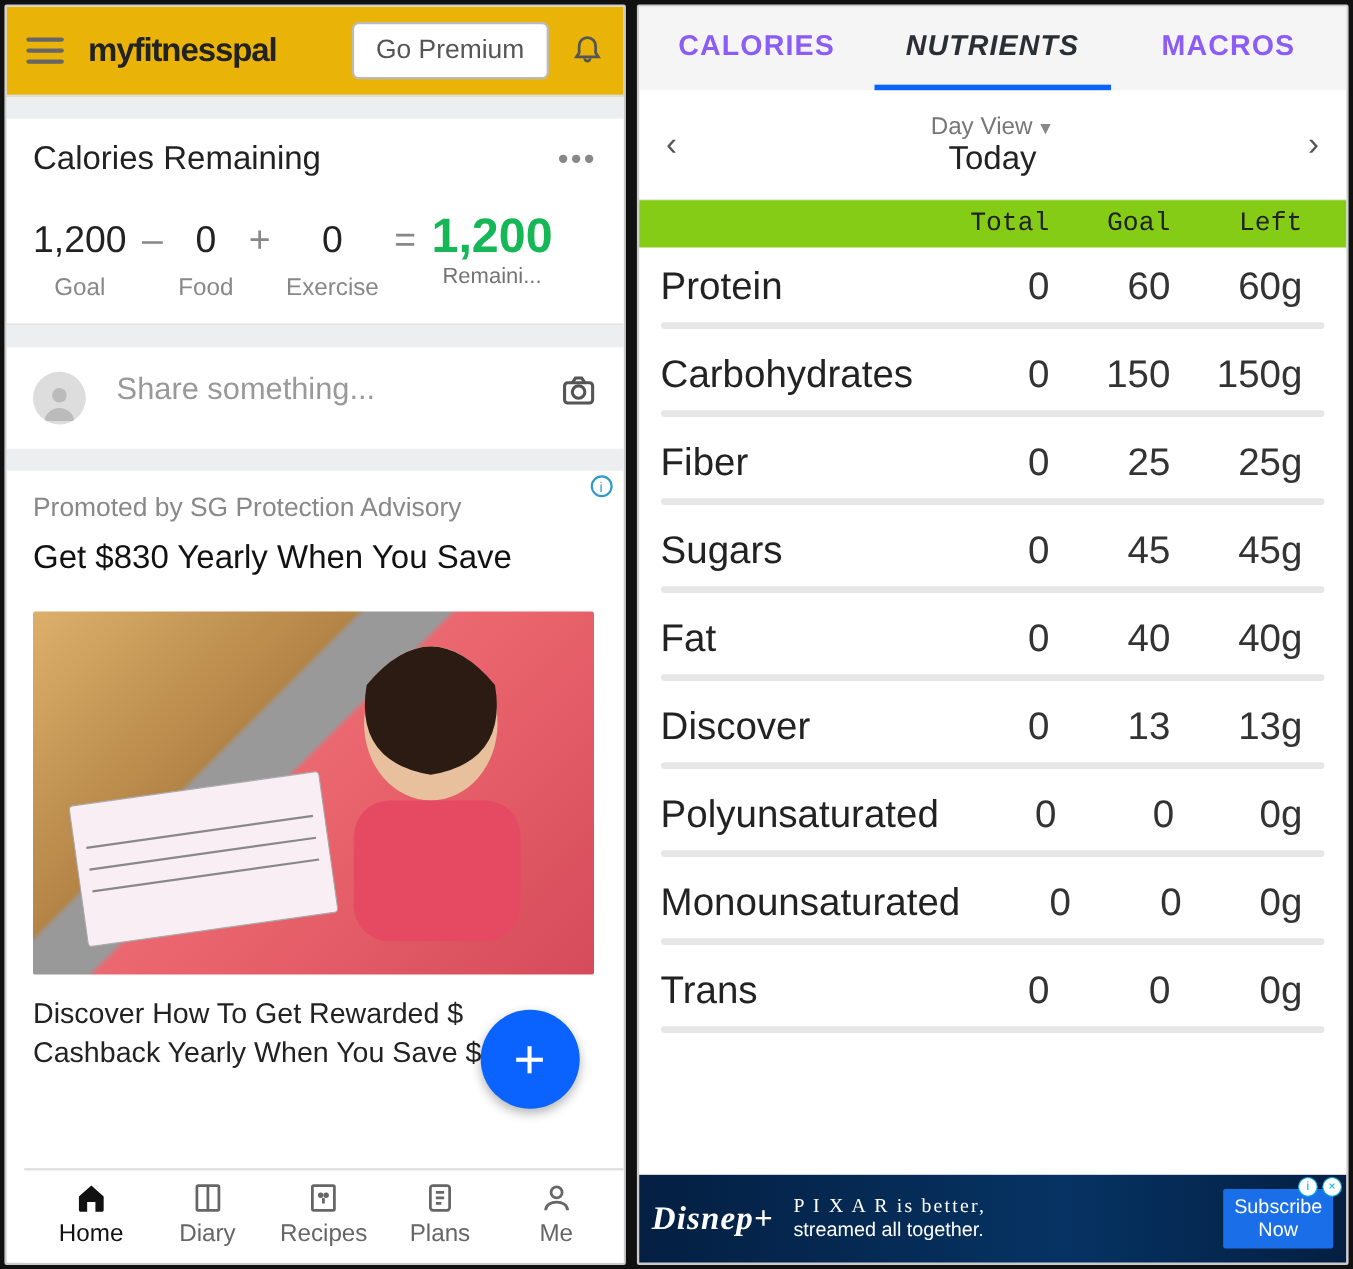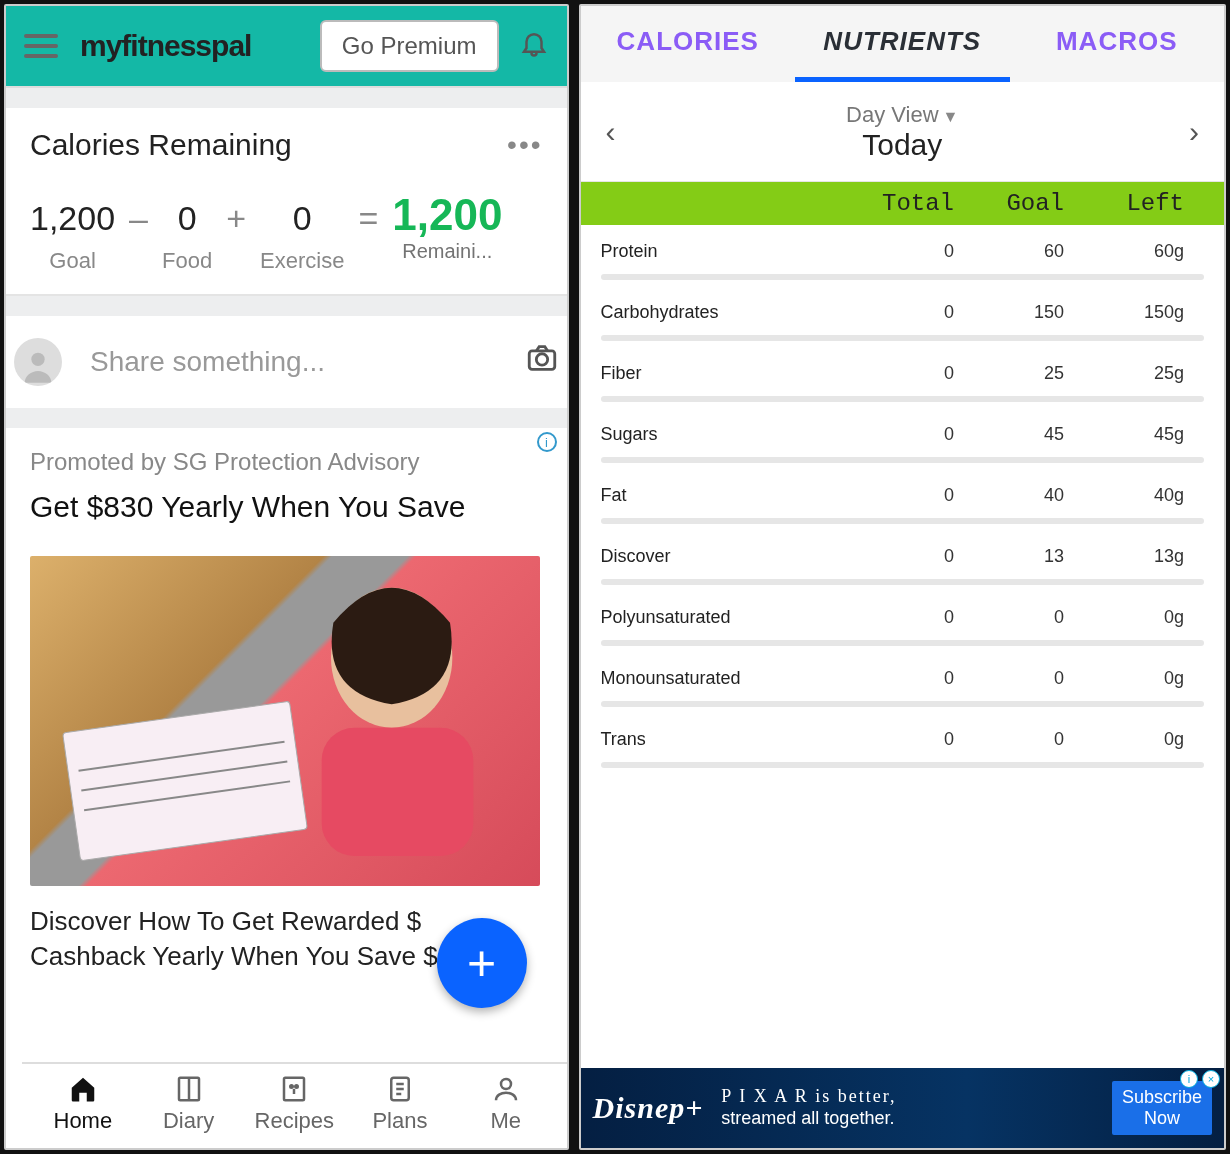--- a/index.html
+++ b/index.html
@@ -2,21 +2,21 @@
 <html><head>
 <meta charset="utf-8">
 <style>
   * { box-sizing: border-box; margin: 0; padding: 0; }
   body { background: #111; font-family: -apple-system, BlinkMacSystemFont, "Segoe UI", Arial, sans-serif; width: 1230px; height: 1154px; display: flex; gap: 10px; padding: 4px; }
   .phone { background: #fff; border: 2px solid #ccc; border-radius: 2px; overflow: hidden; position: relative; }
   .phone.left { width: 565px; height: 1146px; }
   .phone.right { width: 648px; height: 1146px; }
 
   
-  .left .header { display: flex; align-items: center; padding: 14px 18px; border-bottom: 2px solid #ddd; background:#14b8a6; }
+  .left .header { display: flex; align-items: center; padding: 14px 18px; border-bottom: 2px solid #ddd; background:#eab308; }
   .hamburger { width: 34px; height: 24px; display:flex; flex-direction:column; justify-content:space-between;}
   .hamburger span { height:4px; background:#666; border-radius:2px; }
   .app-title { font-weight:700; font-size: 30px; color:#222; letter-spacing:-1px; margin-left: 22px; }
   .premium-btn { border:2px solid #bbb; border-radius:6px; padding:10px 20px; font-size:24px; color:#555; background:#fff; margin-left:auto;}
   .bell { margin-left: 20px; font-size:28px; color:#555; }
 
   .spacer-grey { height: 20px; background:#edeeef; }
 
   .card { background:#fff; padding: 20px 24px; border-bottom:2px solid #e4e4e4; }
   .card-title-row { display:flex; align-items:center;gap:48px;}
@@ -24,21 +24,21 @@
   .more-dots { margin-left:auto; font-size:28px; color:#888; letter-spacing:2px; }
 
   .eq-row { display:flex; align-items:baseline; margin-top: 28px;}
   .eq-cell { text-align:center; }
   .eq-cell .val { font-size: 34px; color:#222; }
   .eq-cell .lab { font-size: 22px; color:#888; margin-top:10px;}
   .eq-op { font-size: 34px; color:#888; margin: 0 14px;}
   .eq-res { font-size: 44px; font-weight:800; color:#16b757; }
   .eq-res-lab { font-size: 20px; color:#737373; white-space:nowrap; overflow:hidden; text-overflow:ellipsis; max-width:110px;}
 
-  .share-row { display:flex; align-items:center; padding: 22px 8px; background:#fff;}
+  .share-row { display:flex; align-items:flex-start; padding: 22px 24px; background:#fff;}
   .avatar { width:48px; height:48px; border-radius:50%; background:#ddd; display:flex; align-items:flex-end; justify-content:center; overflow:hidden;}
   .avatar svg { width:40px; height:40px; fill:#bbb;}
   .share-text { margin-left: 28px; font-size: 28px; color:#999;}
   .camera { margin-left:auto; font-size:34px; color:#666; }
 
   .promo { padding: 20px 24px 0 24px; position:relative;}
   .promo-info { position:absolute; right:10px; top:4px; width:20px; height:20px; border:2px solid #39c; border-radius:50%; display:flex; align-items:center; justify-content:center; font-size:13px; color:#39c; font-family:sans-serif;}
   .promo-by { color:#888; font-size:24px; }
   .promo-title { font-size: 30px; color:#111; margin-top: 14px; margin-bottom: 32px;}
   .promo-img { width: 510px; height: 330px; background: linear-gradient(135deg,#dcb06b 0%, #b38446 35%, #999 36%, #999 45%, #ec6870 46%, #d64b5a 100%); position:relative; border-radius:2px;}
@@ -64,21 +64,21 @@
   .date-center { flex:1; text-align:center;}
   .date-view { font-size:22px; color:#777; }
   .date-day { font-size:30px; color:#222; }
   .chev { font-size:16px; color:#888; margin-left:4px;}
   .nut-head { display:flex; background:#84cc16; padding: 8px 20px 8px 0; font-size:24px; color:#222;font-family:Liberation Mono, monospace;}
   .nut-head .h1 { flex:1;}
   .nut-head .hc { width:110px; text-align:right; }
   .nut-head .hc.left-col { width:140px; text-align:right; padding-right: 20px;}
 
   .nut-row { padding: 16px 20px 6px 20px;}
-  .nut-line { display:flex; font-size:18px; color:#222;}
+  .nut-line { display:flex; font-size:35px; color:#222;}
   .nut-line .nm { flex:1;}
   .nut-line .vc { width:110px; text-align:right; color:#333;}
   .nut-line .vc.left-col { width:140px; text-align:right; padding-right:20px;}
   .nut-bar { height:6px; background:#e6e6e6; border-radius:3px; margin-top:12px;}
 
   .ad-banner { position:absolute; bottom:0; left:0; right:0; height:80px; background: linear-gradient(90deg,#041f42 0%, #063363 60%, #041f42 100%); display:flex; align-items:center; padding: 0 12px; color:#fff; font-size:18px;}
   .disney { font-family: 'Times New Roman', serif; font-style:italic; font-size:30px; font-weight:700; letter-spacing:1px; margin-right:18px;}
   .ad-mid { flex:1; line-height:1.2;}
   .ad-mid .l1 { font-family: 'Trajan Pro', serif; letter-spacing:2px;}
   .sub-btn { background:#1a6fe8; padding: 6px 10px; text-align:center; font-size:18px; border-radius:2px;}

